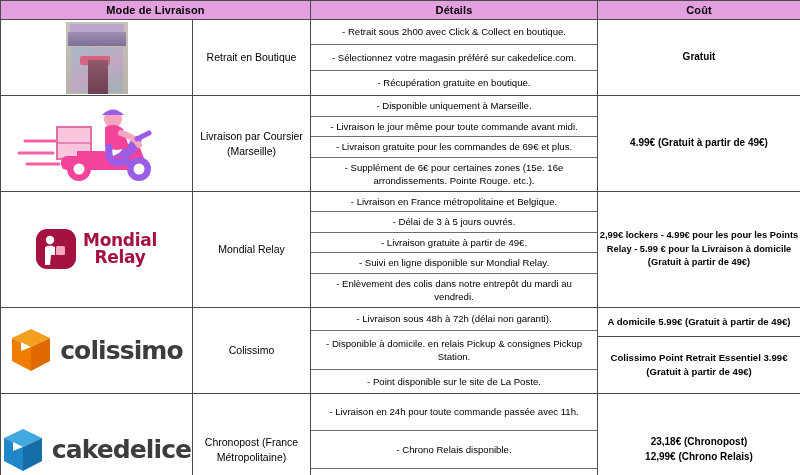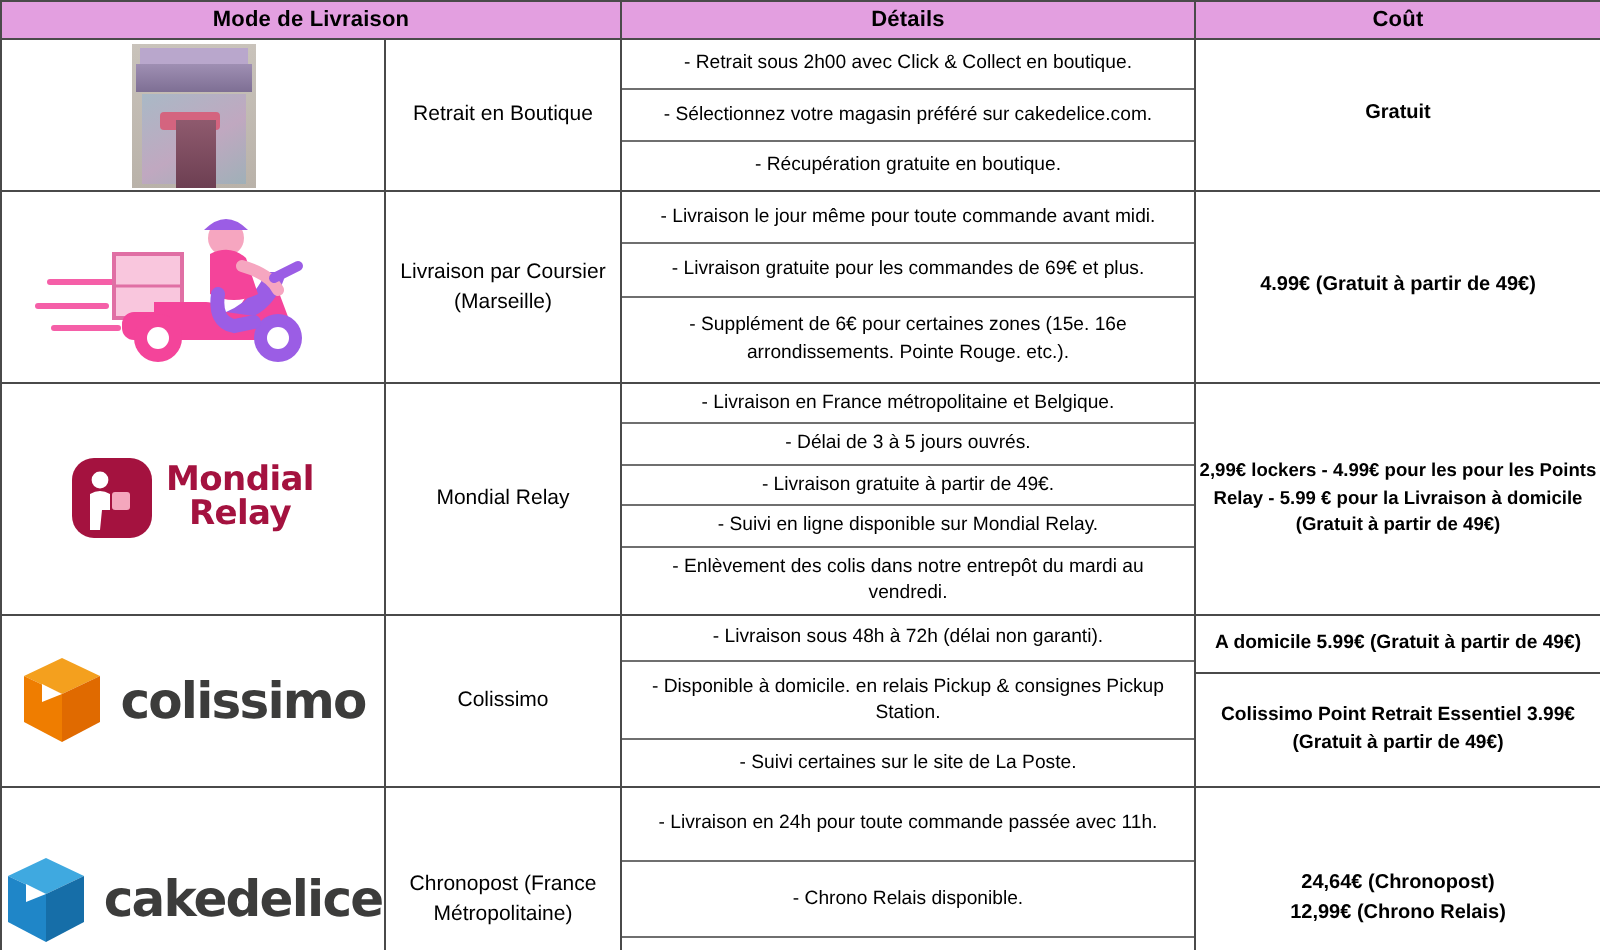--- a/index.html
+++ b/index.html
@@ -256,20 +256,23 @@
           <path d="M120 38 l12 -6" stroke="#9b5de5" stroke-width="5" stroke-linecap="round"></path>
         </svg>
       </td>
       <td class="name-cell">
         <div>Livraison par Coursier</div>
         <div>(Marseille)</div>
       </td>
       <td>
         <table class="detail-wrap">
           <tbody>
+              <tr>
+                <td>- Disponible uniquement à Marseille.</td>
+              </tr>
           <tr>
                 <td>- Livraison le jour même pour toute commande avant midi.</td>
               </tr>
           <tr>
                 <td>- Livraison gratuite pour les commandes de 69€ et plus.</td>
               </tr>
           <tr>
                 <td>- Supplément de 6€ pour certaines zones (15e. 16e arrondissements. Pointe Rouge. etc.).</td>
               </tr>
         </tbody>
@@ -335,21 +338,21 @@
       <td>
         <table class="detail-wrap">
           <tbody>
               <tr>
                 <td>- Livraison sous 48h à 72h (délai non garanti).</td>
               </tr>
           <tr>
                 <td>- Disponible à domicile. en relais Pickup &amp; consignes Pickup Station.</td>
               </tr>
           <tr>
-                <td>- Suivi certaines sur le site de La Poste.</td>
+                <td>- Point disponible sur le site de La Poste.</td>
               </tr>
         </tbody>
           </table>
       </td>
       <td style="padding:0;">
         <table class="detail-wrap" style="height:100%;">
           <tbody>
               <tr style="height:34%;">
             <td class="cost-cell" style="border-bottom:1px solid #4a4a4a;">A domicile 5.99€ (Gratuit à partir de 49€)</td>
           </tr>
@@ -386,18 +389,18 @@
           <tr>
                 <td>- Chrono Relais disponible.</td>
               </tr>
           <tr>
                 <td>- Suivi en ligne disponible sur le site de Chronopost.</td>
               </tr>
         </tbody>
           </table>
       </td>
       <td class="cost-cell">
-        <div>24,64€ (Chronopost)</div>
+        <div>23,18€ (Chronopost)</div>
         <div>12,99€ (Chrono Relais)</div>
       </td>
     </tr>
   </tbody>
 </table>
 
 </body></html>

